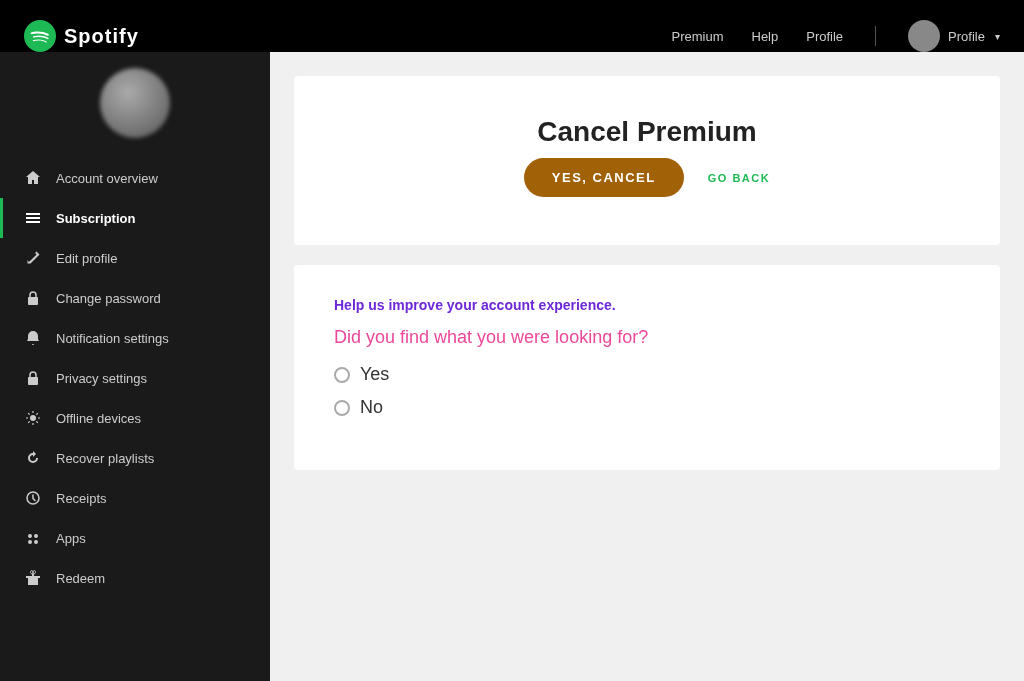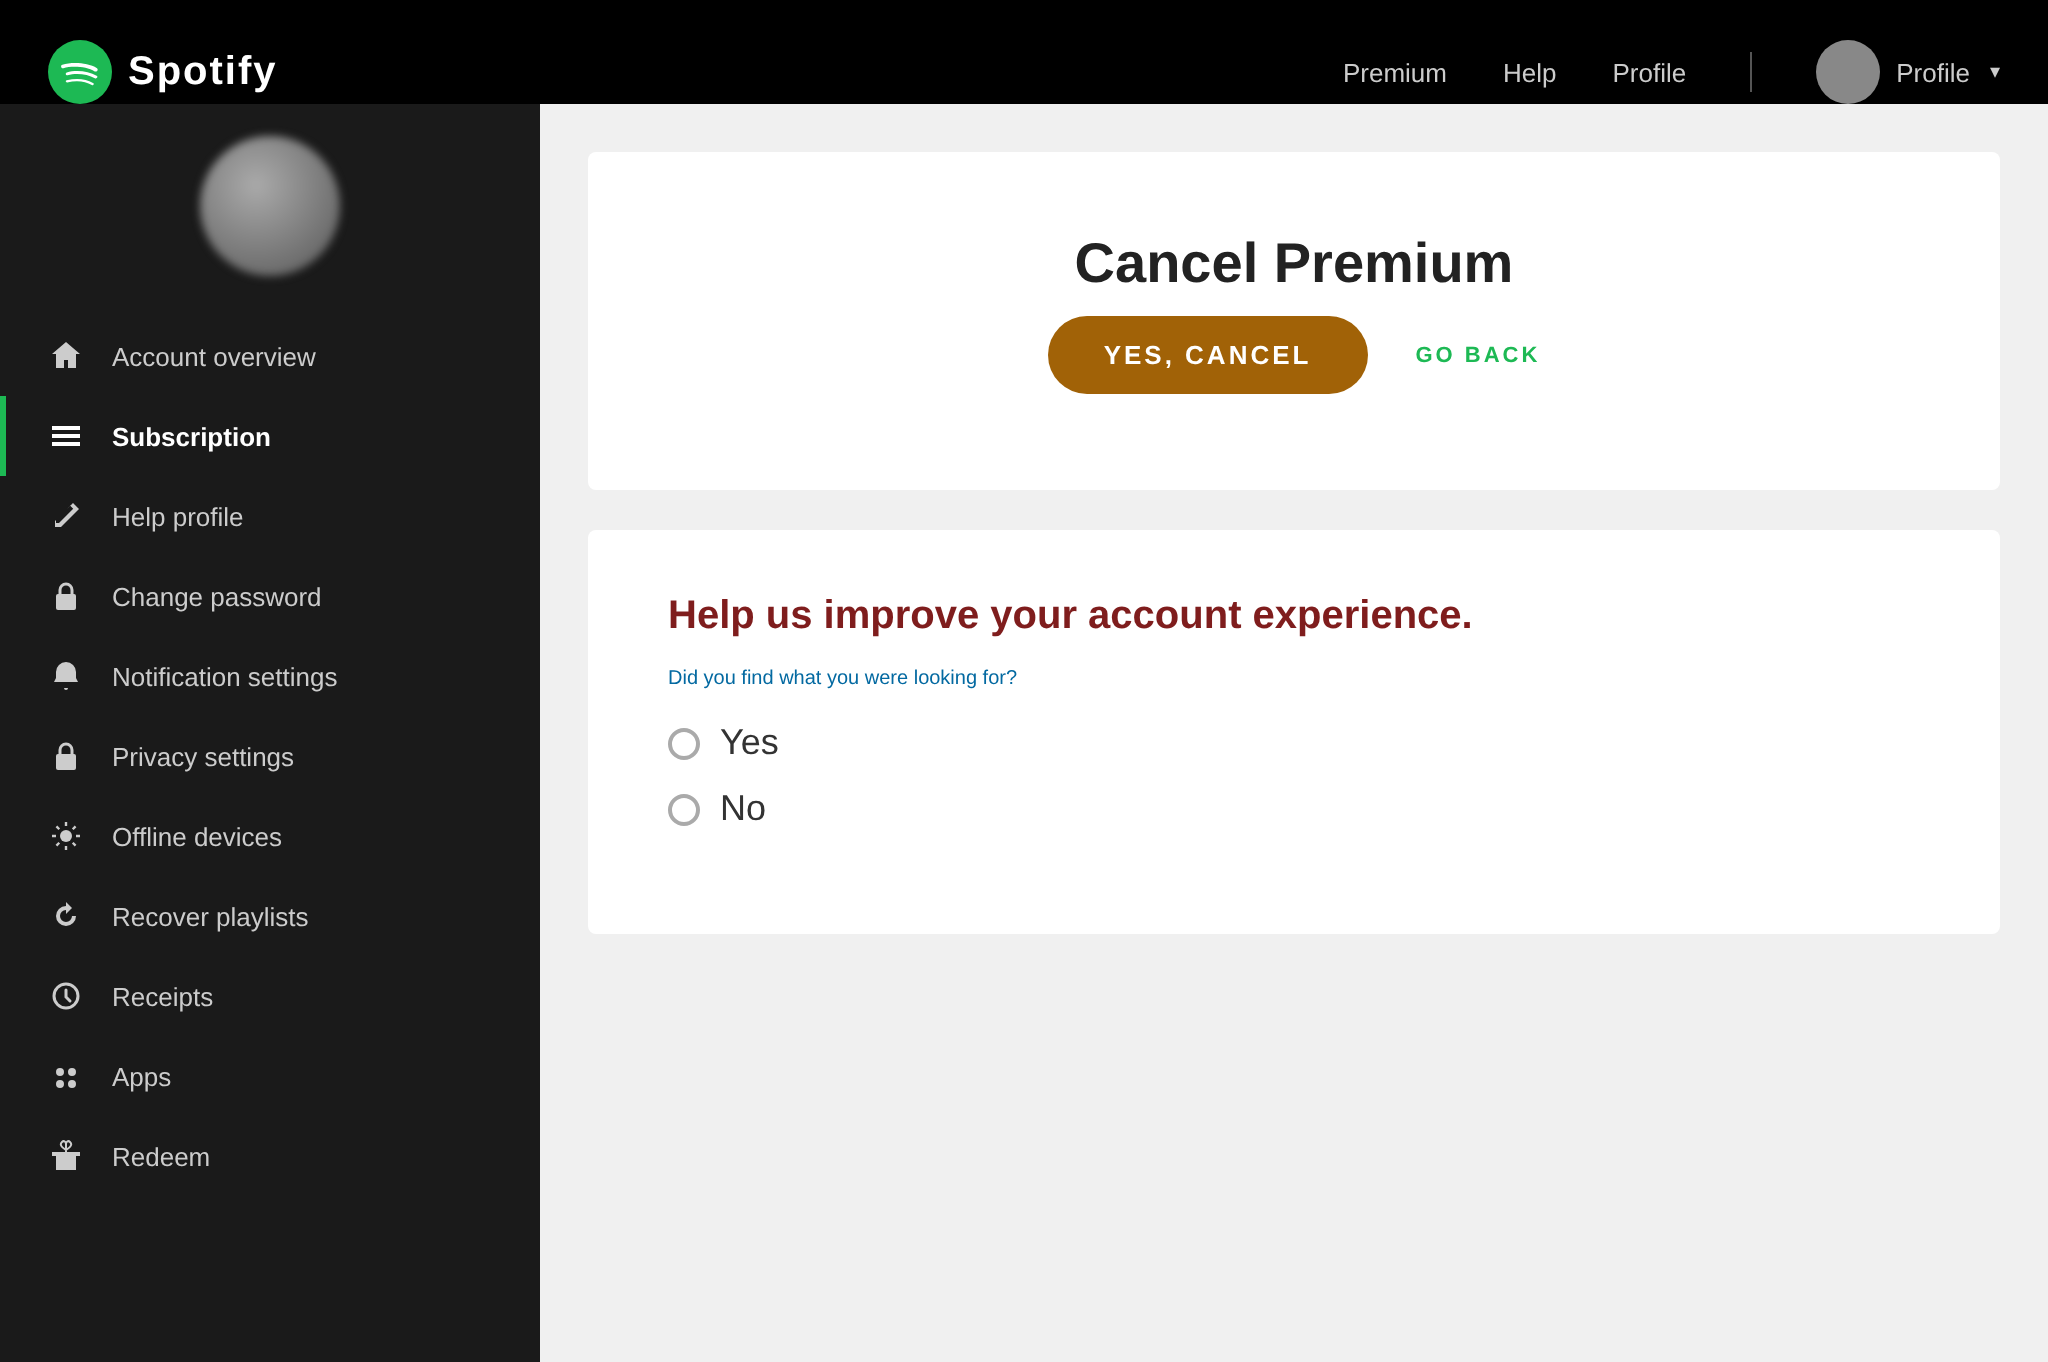--- a/index.html
+++ b/index.html
@@ -208,28 +208,28 @@
       text-transform: uppercase;
     }
 
     
     .survey-card {
       background: #fff;
       border-radius: 4px;
       padding: 32px 40px 40px;
     }
     .survey-title {
-      font-size: 20px;
-      font-weight: 700;
-      color: #7f1d1d;
+      font-size: 14px;
+      font-weight: 700;
+      color: #6d28d9;
       margin-bottom: 14px;
     }
     .survey-question {
-      font-size: 10px;
-      color: #0369a1;
+      font-size: 18px;
+      color: #ec4899;
       margin-bottom: 16px;
     }
     .survey-option {
       display: flex;
       align-items: center;
       gap: 10px;
       margin-bottom: 12px;
       cursor: pointer;
     }
     .radio-circle {
@@ -298,21 +298,21 @@
         </span>
         <span class="sidebar-item-label">Subscription</span>
       </li>
 
       <li class="sidebar-item">
         <span class="sidebar-icon">
           <svg width="16" height="16" viewBox="0 0 16 16" fill="currentColor">
               <path d="M11.5 1.5l3 3-9 9H2.5v-3l9-9zm-1.4 1.4L3 10v1.5h1.5l7.1-7.1-1.5-1.5z"></path>
             </svg>
         </span>
-        <span class="sidebar-item-label">Help profile</span>
+        <span class="sidebar-item-label">Edit profile</span>
       </li>
 
       <li class="sidebar-item">
         <span class="sidebar-icon">
           <svg width="16" height="16" viewBox="0 0 16 16" fill="currentColor">
               <rect x="3" y="7" width="10" height="8" rx="1"></rect>
               <path d="M5 7V5a3 3 0 0 1 6 0v2" fill="none" stroke="currentColor" stroke-width="1.5"></path>
             </svg>
         </span>
         <span class="sidebar-item-label">Change password</span>

